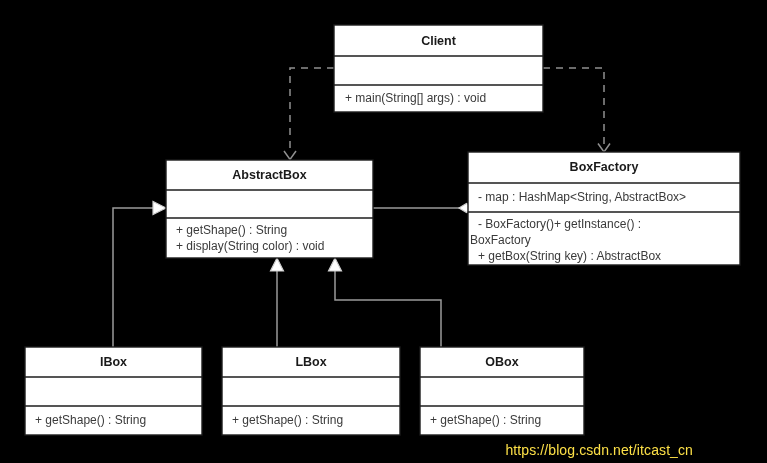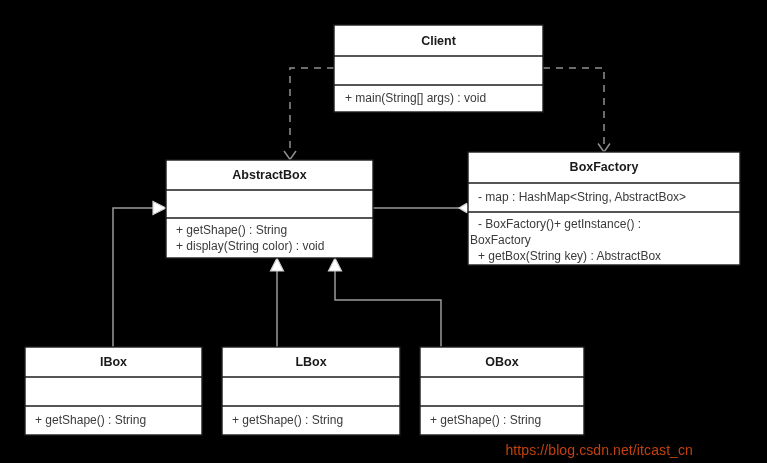--- a/index.html
+++ b/index.html
@@ -75,21 +75,21 @@
   }
   .diamond-filled {
     fill: #ffffff;
     stroke: #cfcfcf;
     stroke-width: 1.2;
   }
   .watermark {
     position: absolute;
     right: 14px;
     bottom: 5px;
-    color: #c2410c;
+    color: #fde047;
     font-family: "Liberation Sans", sans-serif;
     font-size: 14px;
     letter-spacing: 0.1px;
     white-space: nowrap;
   }
 </style>
 </head>
 <body>
 
 <div id="diagram-root">

